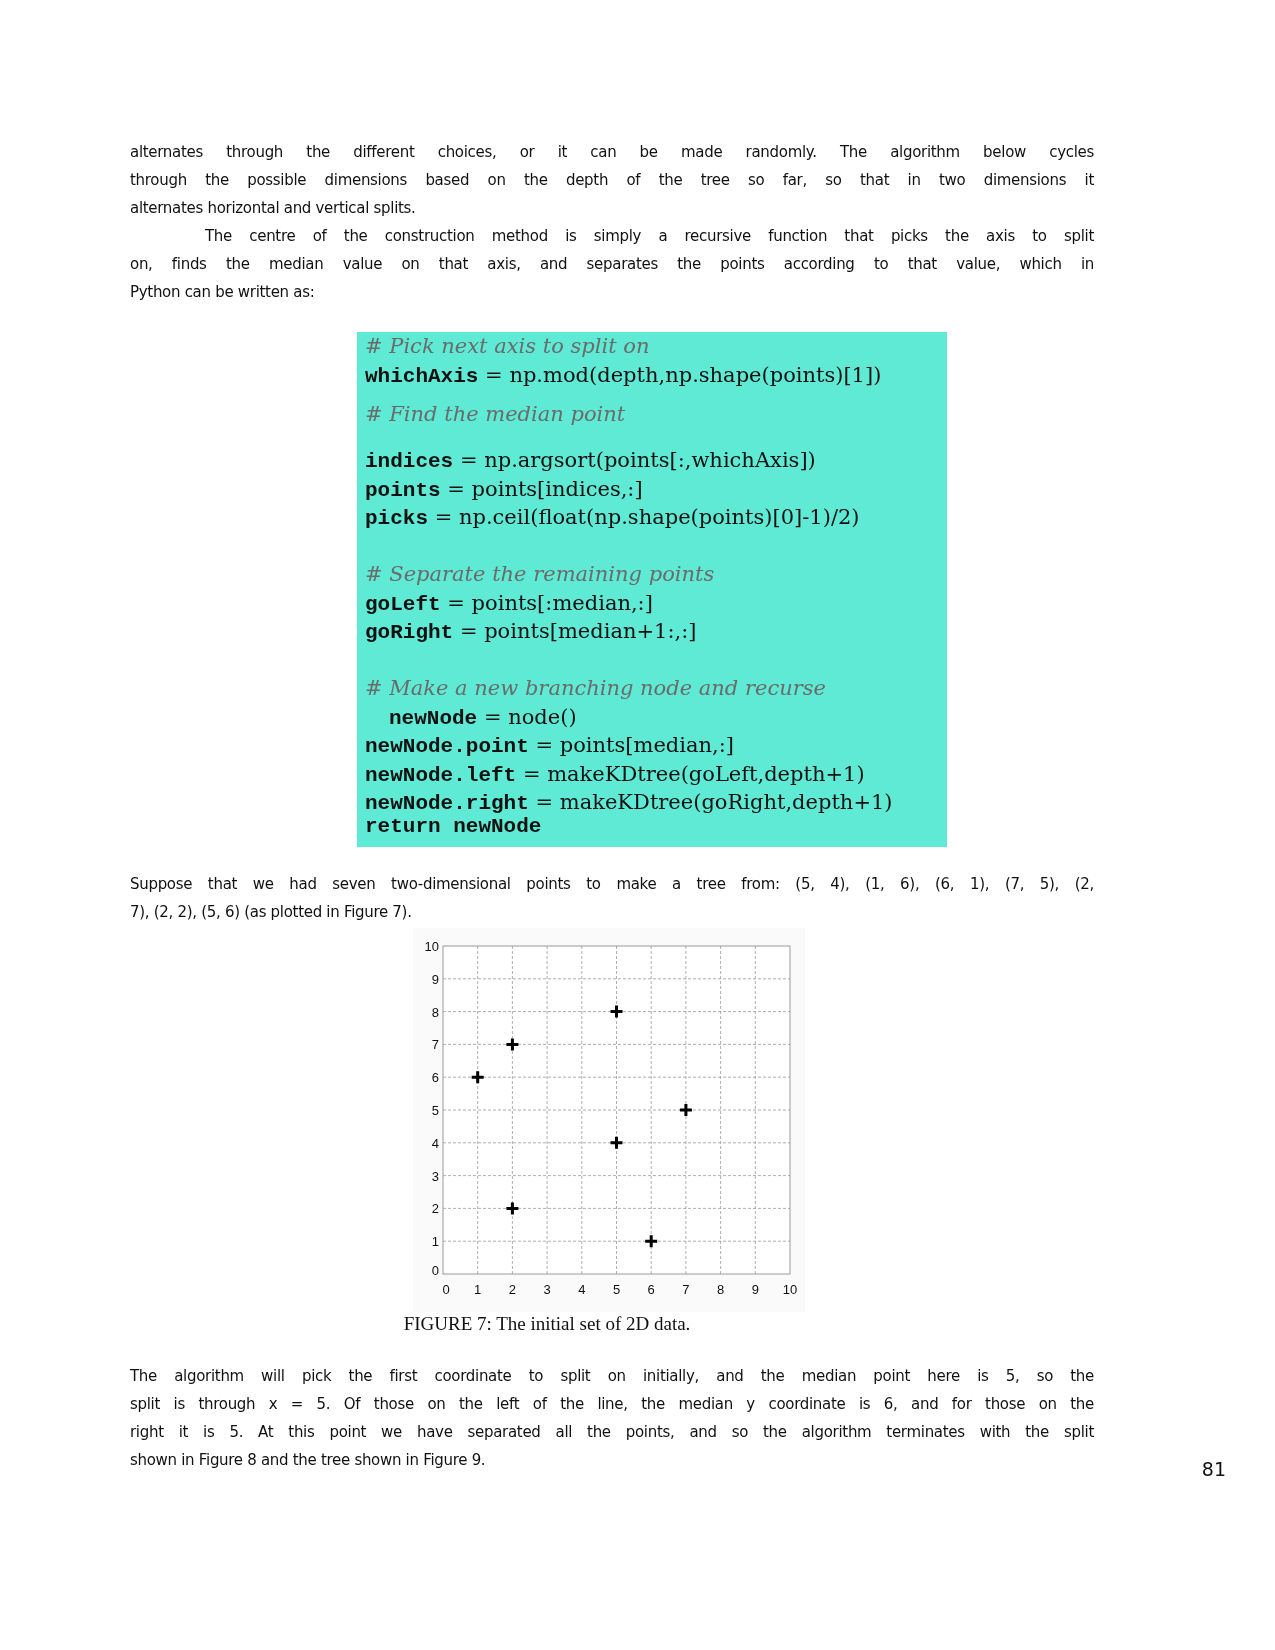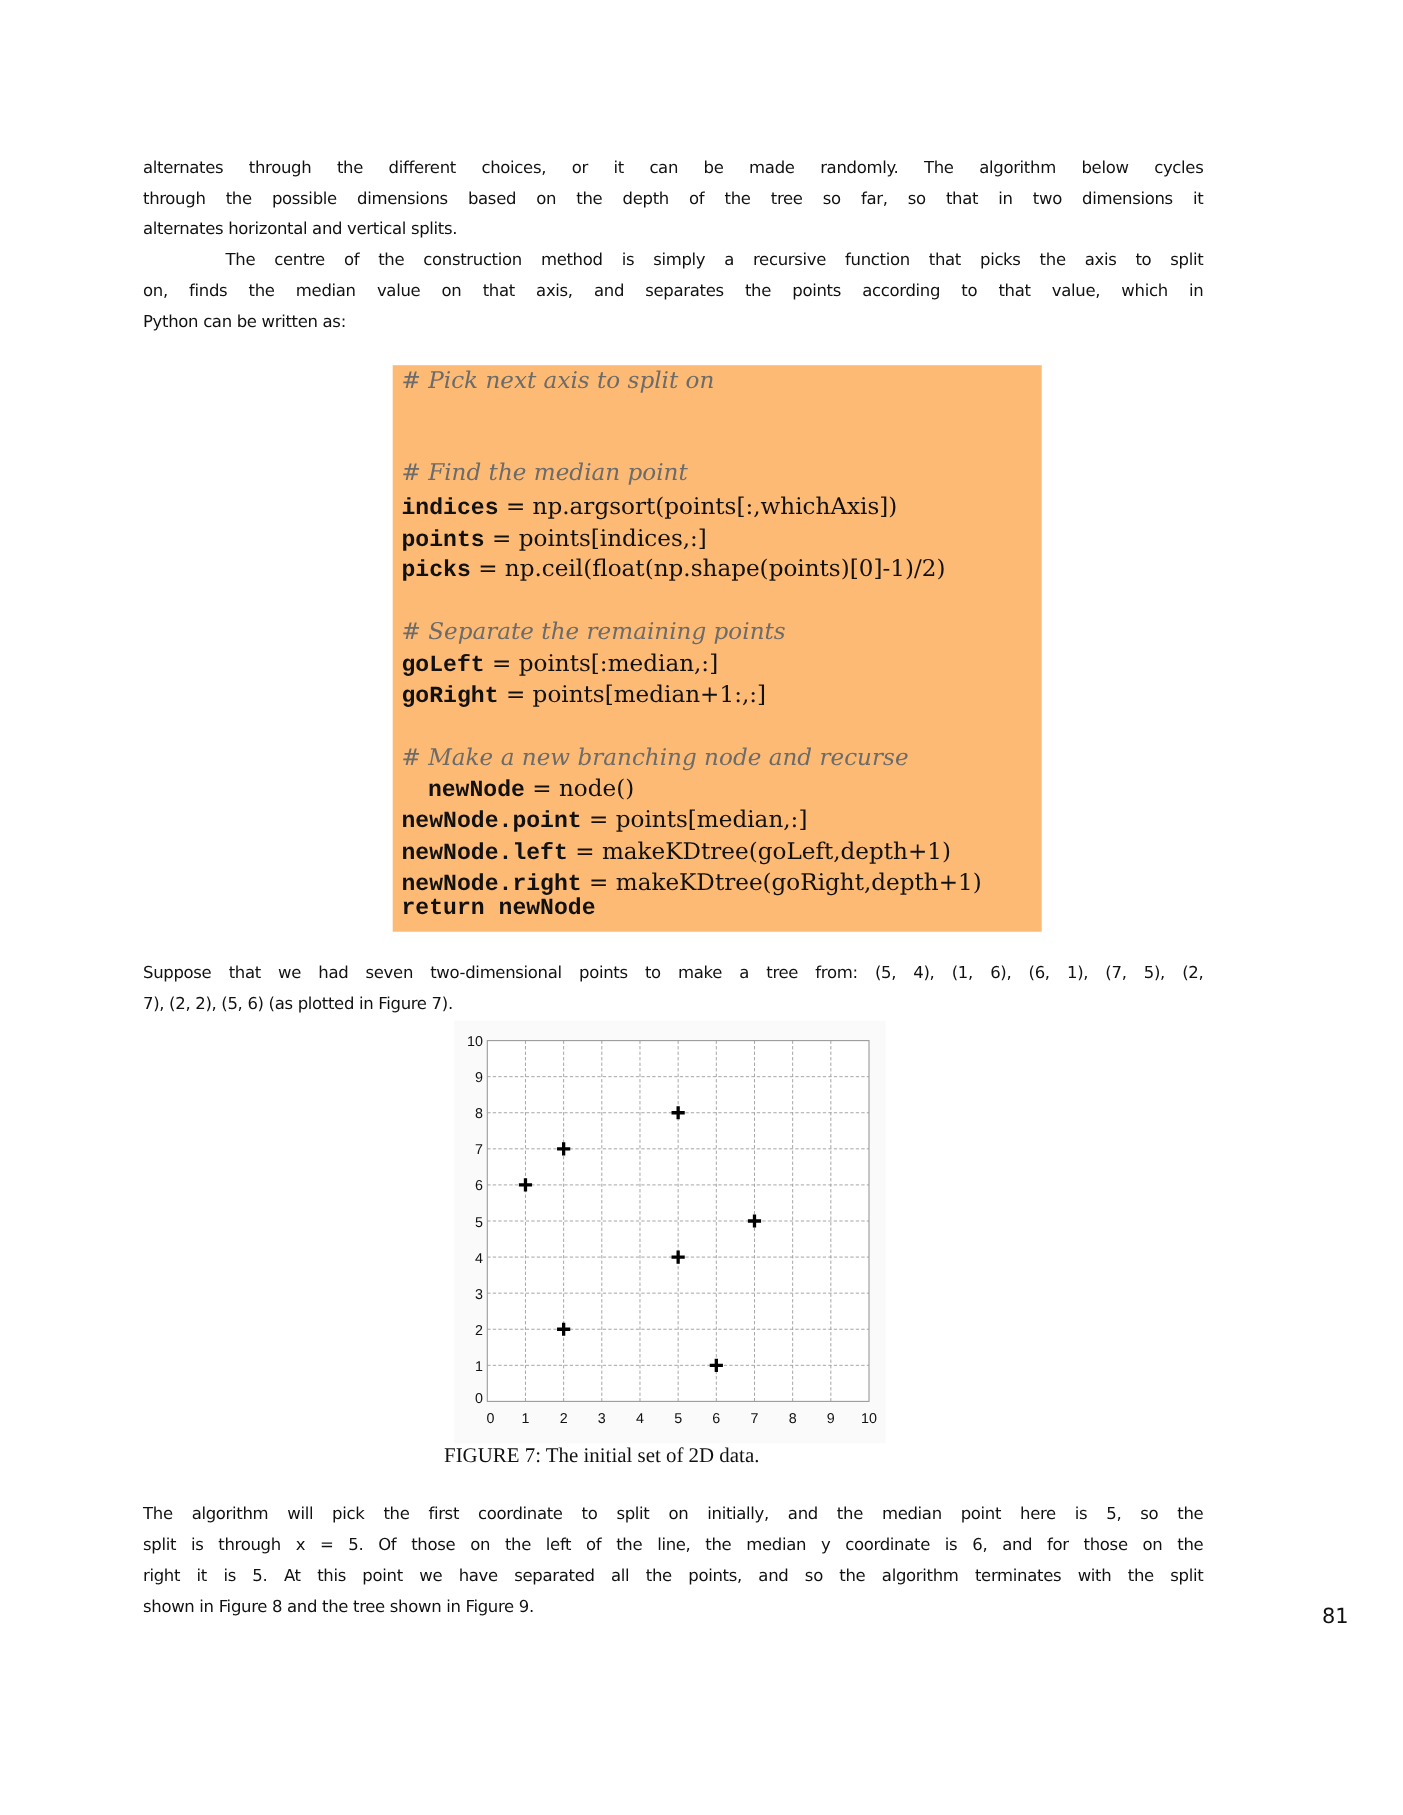--- a/index.html
+++ b/index.html
@@ -3,21 +3,21 @@
 <meta charset="utf-8">
 <style>
   html, body { margin:0; padding:0; background:#ffffff; }
   body { width:1275px; height:1650px; position:relative; overflow:hidden;
          font-family:"Liberation Sans", sans-serif; color:#111; }
   .para { position:absolute; left:130px; width:964px; font-size:15px; line-height:28px;
           text-align:justify; font-family:"DejaVu Sans", sans-serif; letter-spacing:-0.3px; }
   .para .ln { display:block; white-space:nowrap; text-align-last:justify; }
   .para .ln.last { text-align-last:left; }
   .indent { padding-left:75px; }
-  .code { position:absolute; left:357px; top:332px; width:590px; height:515px; background:#fdba74; }
+  .code { position:absolute; left:357px; top:332px; width:590px; height:515px; background:#5eead4; }
   .code .line { position:absolute; left:8px; font-size:21px; white-space:nowrap; color:#111; }
   .code .cm { font-family:"DejaVu Serif", serif; font-style:italic; color:#6b6b6b; }
   .code .kw { font-family:"Liberation Mono", monospace; font-weight:bold; }
   .code .ex { font-family:"DejaVu Serif", serif; }
   .chart { position:absolute; left:413px; top:928px; width:392px; height:384px; background:#fafafa; }
   .caption { position:absolute; left:0; width:1094px; top:1313px; text-align:center;
              font-family:"Liberation Serif", serif; font-size:19px; }
   .pagenum { position:absolute; left:0; width:1226px; top:1458px; text-align:right;
              font-family:"DejaVu Sans", sans-serif; font-size:19px; }
 </style>
@@ -31,21 +31,22 @@
 </div>
 
 <div class="para" style="top:222px;">
   <span class="ln indent">The centre of the construction method is simply a recursive function that picks the axis to split</span>
   <span class="ln">on, finds the median value on that axis, and separates the points according to that value, which in</span>
   <span class="ln last">Python can be written as:</span>
 </div>
 
 <div class="code" id="code-box">
     <div class="line" style="top: 2px;"><span class="cm"># Pick next axis to split on</span></div>
-    <div class="line" style="top: 85px;"><span class="cm"># Find the median point</span></div>
+    <div class="line" style="top: 30.5px;"><span class="kw">whichAxis</span><span class="ex"> = </span><span class="ex">np.mod(depth,np.shape(points)[1])</span></div>
+    <div class="line" style="top: 70px;"><span class="cm"># Find the median point</span></div>
     <div class="line" style="top: 116px;"><span class="kw">indices</span><span class="ex"> = </span><span class="ex">np.argsort(points[:,whichAxis])</span></div>
     <div class="line" style="top: 144.5px;"><span class="kw">points</span><span class="ex"> = </span><span class="ex">points[indices,:]</span></div>
     <div class="line" style="top: 173px;"><span class="kw">picks</span><span class="ex"> = </span><span class="ex">np.ceil(float(np.shape(points)[0]-1)/2)</span></div>
     <div class="line" style="top: 230px;"><span class="cm"># Separate the remaining points</span></div>
     <div class="line" style="top: 258.5px;"><span class="kw">goLeft</span><span class="ex"> = </span><span class="ex">points[:median,:]</span></div>
     <div class="line" style="top: 287px;"><span class="kw">goRight</span><span class="ex"> = </span><span class="ex">points[median+1:,:]</span></div>
     <div class="line" style="top: 344px;"><span class="cm"># Make a new branching node and recurse</span></div>
     <div class="line" style="top: 372.5px; margin-left: 24px;"><span class="kw">newNode</span><span class="ex"> = </span><span class="ex">node()</span></div>
     <div class="line" style="top: 401px;"><span class="kw">newNode.point</span><span class="ex"> = </span><span class="ex">points[median,:]</span></div>
     <div class="line" style="top: 429.5px;"><span class="kw">newNode.left</span><span class="ex"> = </span><span class="ex">makeKDtree(goLeft,depth+1)</span></div>

